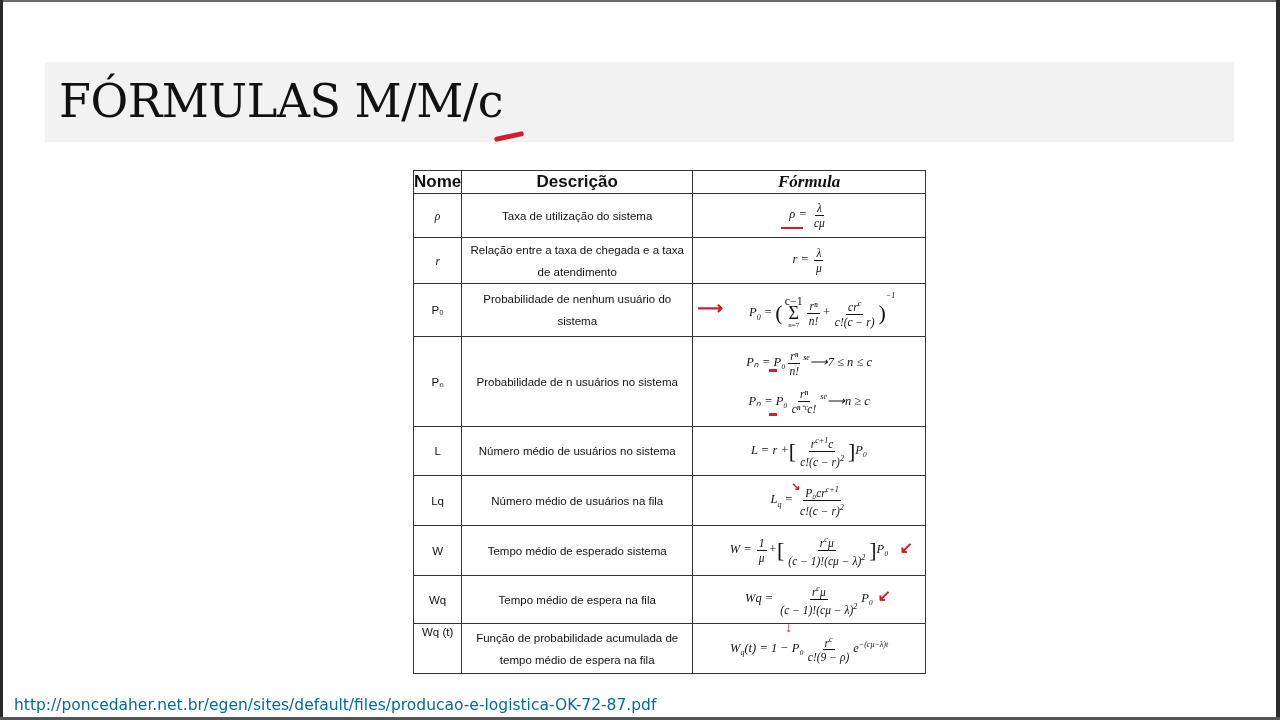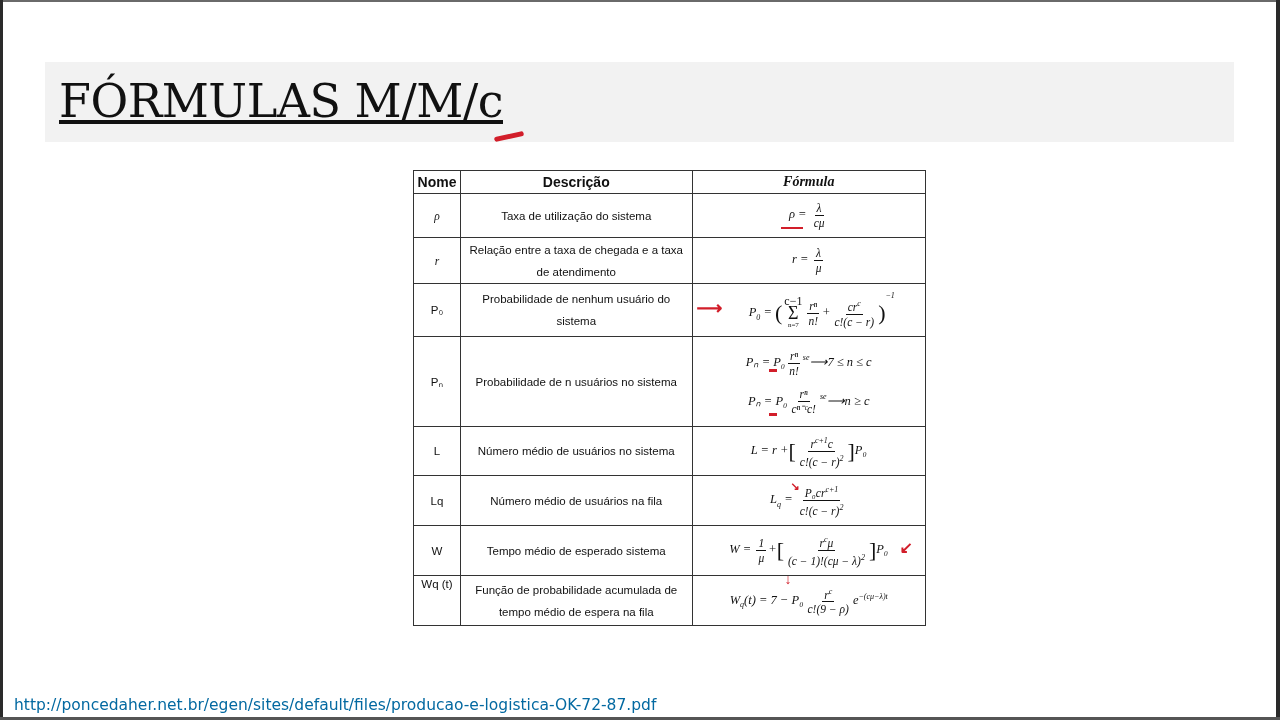--- a/index.html
+++ b/index.html
@@ -4,26 +4,26 @@
 <style>
   * { box-sizing: border-box; margin: 0; padding: 0; }
   html, body { width: 1280px; height: 720px; overflow: hidden; background: #ffffff; }
   body { position: relative; font-family: "Liberation Sans", sans-serif; color: #111; }
   .frame-left { position: absolute; left: 0; top: 0; width: 3px; height: 720px; background: #2a2a2a; }
   .frame-right { position: absolute; right: 0; top: 0; width: 4px; height: 720px; background: #2a2a2a; }
   .frame-top { position: absolute; left: 0; top: 0; width: 1280px; height: 2px; background: #6a6a6a; }
   .frame-bottom { position: absolute; left: 0; bottom: 0; width: 1280px; height: 3px; background: #555; }
 
   .title-bar { position: absolute; left: 45px; top: 62px; width: 1189px; height: 80px; background: #f2f2f2; }
-  .title { position: absolute; left: 14px; top: 12px; font-family: "DejaVu Serif", serif; font-size: 46px; letter-spacing: -0.5px; color: #111; text-decoration: underline; }
+  .title { position: absolute; left: 14px; top: 12px; font-family: "DejaVu Serif", serif; font-size: 46px; letter-spacing: -0.5px; color: #111; }
   .title-mark { position: absolute; left: 494px; top: 134px; width: 30px; height: 5px; background: #d21e2a; border-radius: 3px; transform: rotate(-12deg); }
 
   table.formulas { position: absolute; left: 413px; top: 170px; width: 513px; border-collapse: collapse; font-size: 11.5px; background: #fff; }
   table.formulas th, table.formulas td { border: 1.3px solid #333; text-align: center; vertical-align: middle; }
-  table.formulas th { height: 22px; font-weight: bold; font-size: 14px; margin-left: 34px; }
+  table.formulas th { height: 22px; font-weight: bold; font-size: 17px; margin-left: 34px; }
   .c-nome { width: 47px; }
   .c-desc { width: 232px; line-height: 22px; padding: 0 4px; }
   .c-form { width: 234px; font-family: "Liberation Serif", serif; font-style: italic; font-size: 12.5px; position: relative; }
   .nome { font-size: 11.5px; }
   .nome.greek { font-family: "Liberation Serif", serif; font-style: italic; }
 
   .frac { display: inline-flex; flex-direction: column; align-items: center; vertical-align: middle; margin: 0 2px; }
   .frac .num { border-bottom: 1px solid #111; padding: 0 2px; line-height: 14px; font-size: 11.5px; }
   .frac .den { padding: 0 2px; line-height: 14px; font-size: 11.5px; }
   sup, sub { font-size: 8px; }
@@ -151,26 +151,37 @@
             <span class="num">1</span>
             <span class="den">μ</span>
           </span><span>+</span><span class="big">[</span><span class="frac">
             <span class="num"><span>r</span><sup>c</sup><span>μ</span></span>
             <span class="den"><span>(c − 1)!(cμ − λ)</span><sup>2</sup></span>
           </span><span class="big">]</span><span>P₀</span>
         <span class="arrow-red" style="right:12px;top:12px;font-size:16px">↙</span>
       </td>
     </tr>
 
+    <tr style="height:48px">
+      <td class="c-nome"><span class="nome">Wq</span></td>
+      <td class="c-desc">Tempo médio de espera na fila</td>
+      <td class="c-form">
+        <span>Wq = </span><span class="frac">
+            <span class="num"><span>r</span><sup>c</sup><span>μ</span></span>
+            <span class="den"><span>(c − 1)!(cμ − λ)</span><sup>2</sup></span>
+          </span><span>P₀</span>
+        <span class="arrow-red" style="right:34px;top:10px;font-size:16px">↙</span>
+      </td>
+    </tr>
 
     <tr style="height:50px">
       <td class="c-nome" style="vertical-align:top;padding-top:2px"><span class="nome">Wq (t)</span></td>
       <td class="c-desc">Função de probabilidade acumulada de tempo médio de espera na fila</td>
       <td class="c-form">
-        <span>W</span><sub>q</sub><span>(t) = 7 − P₀</span><span class="frac">
+        <span>W</span><sub>q</sub><span>(t) = 1 − P₀</span><span class="frac">
             <span class="num"><span>r</span><sup>c</sup></span>
             <span class="den">c!(9 − ρ)</span>
           </span><span>e</span><sup>−(cμ−λ)t</sup>
         <span class="arrow-red" style="left:92px;top:-4px;font-size:14px">↓</span>
       </td>
     </tr>
   </tbody>
 </table>
 
 <div class="source">http://poncedaher.net.br/egen/sites/default/files/producao-e-logistica-OK-72-87.pdf</div>

